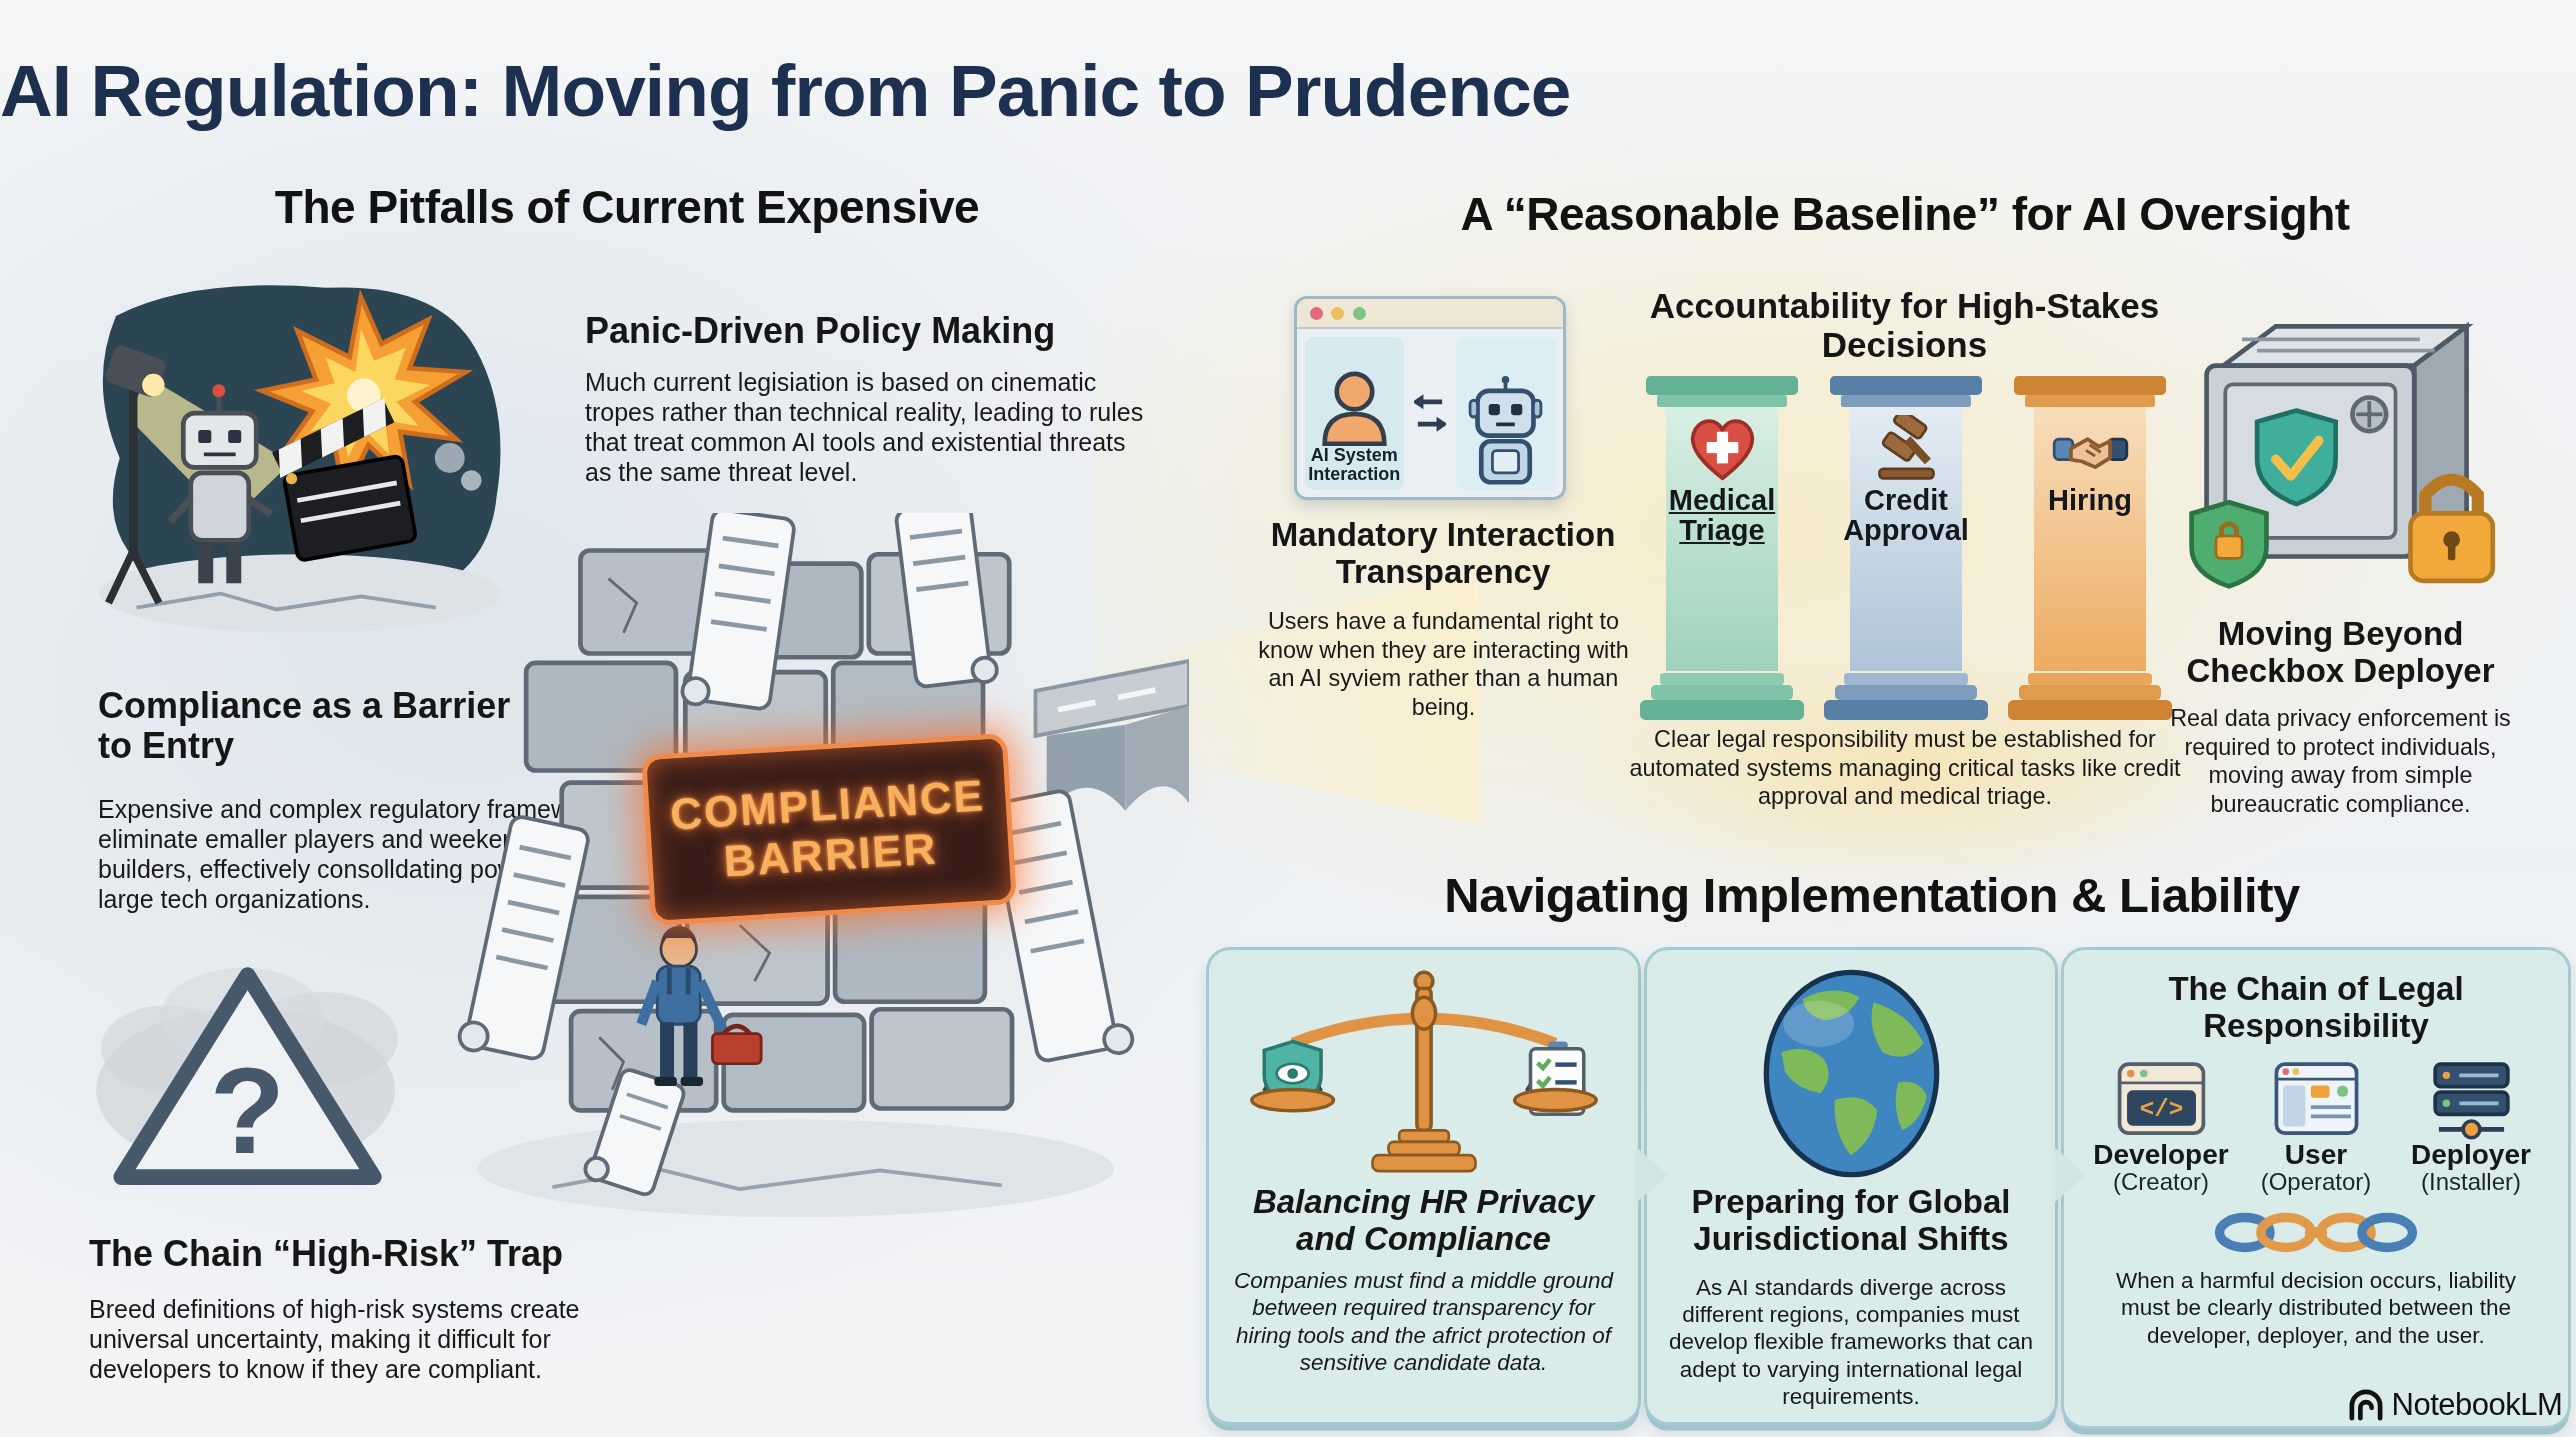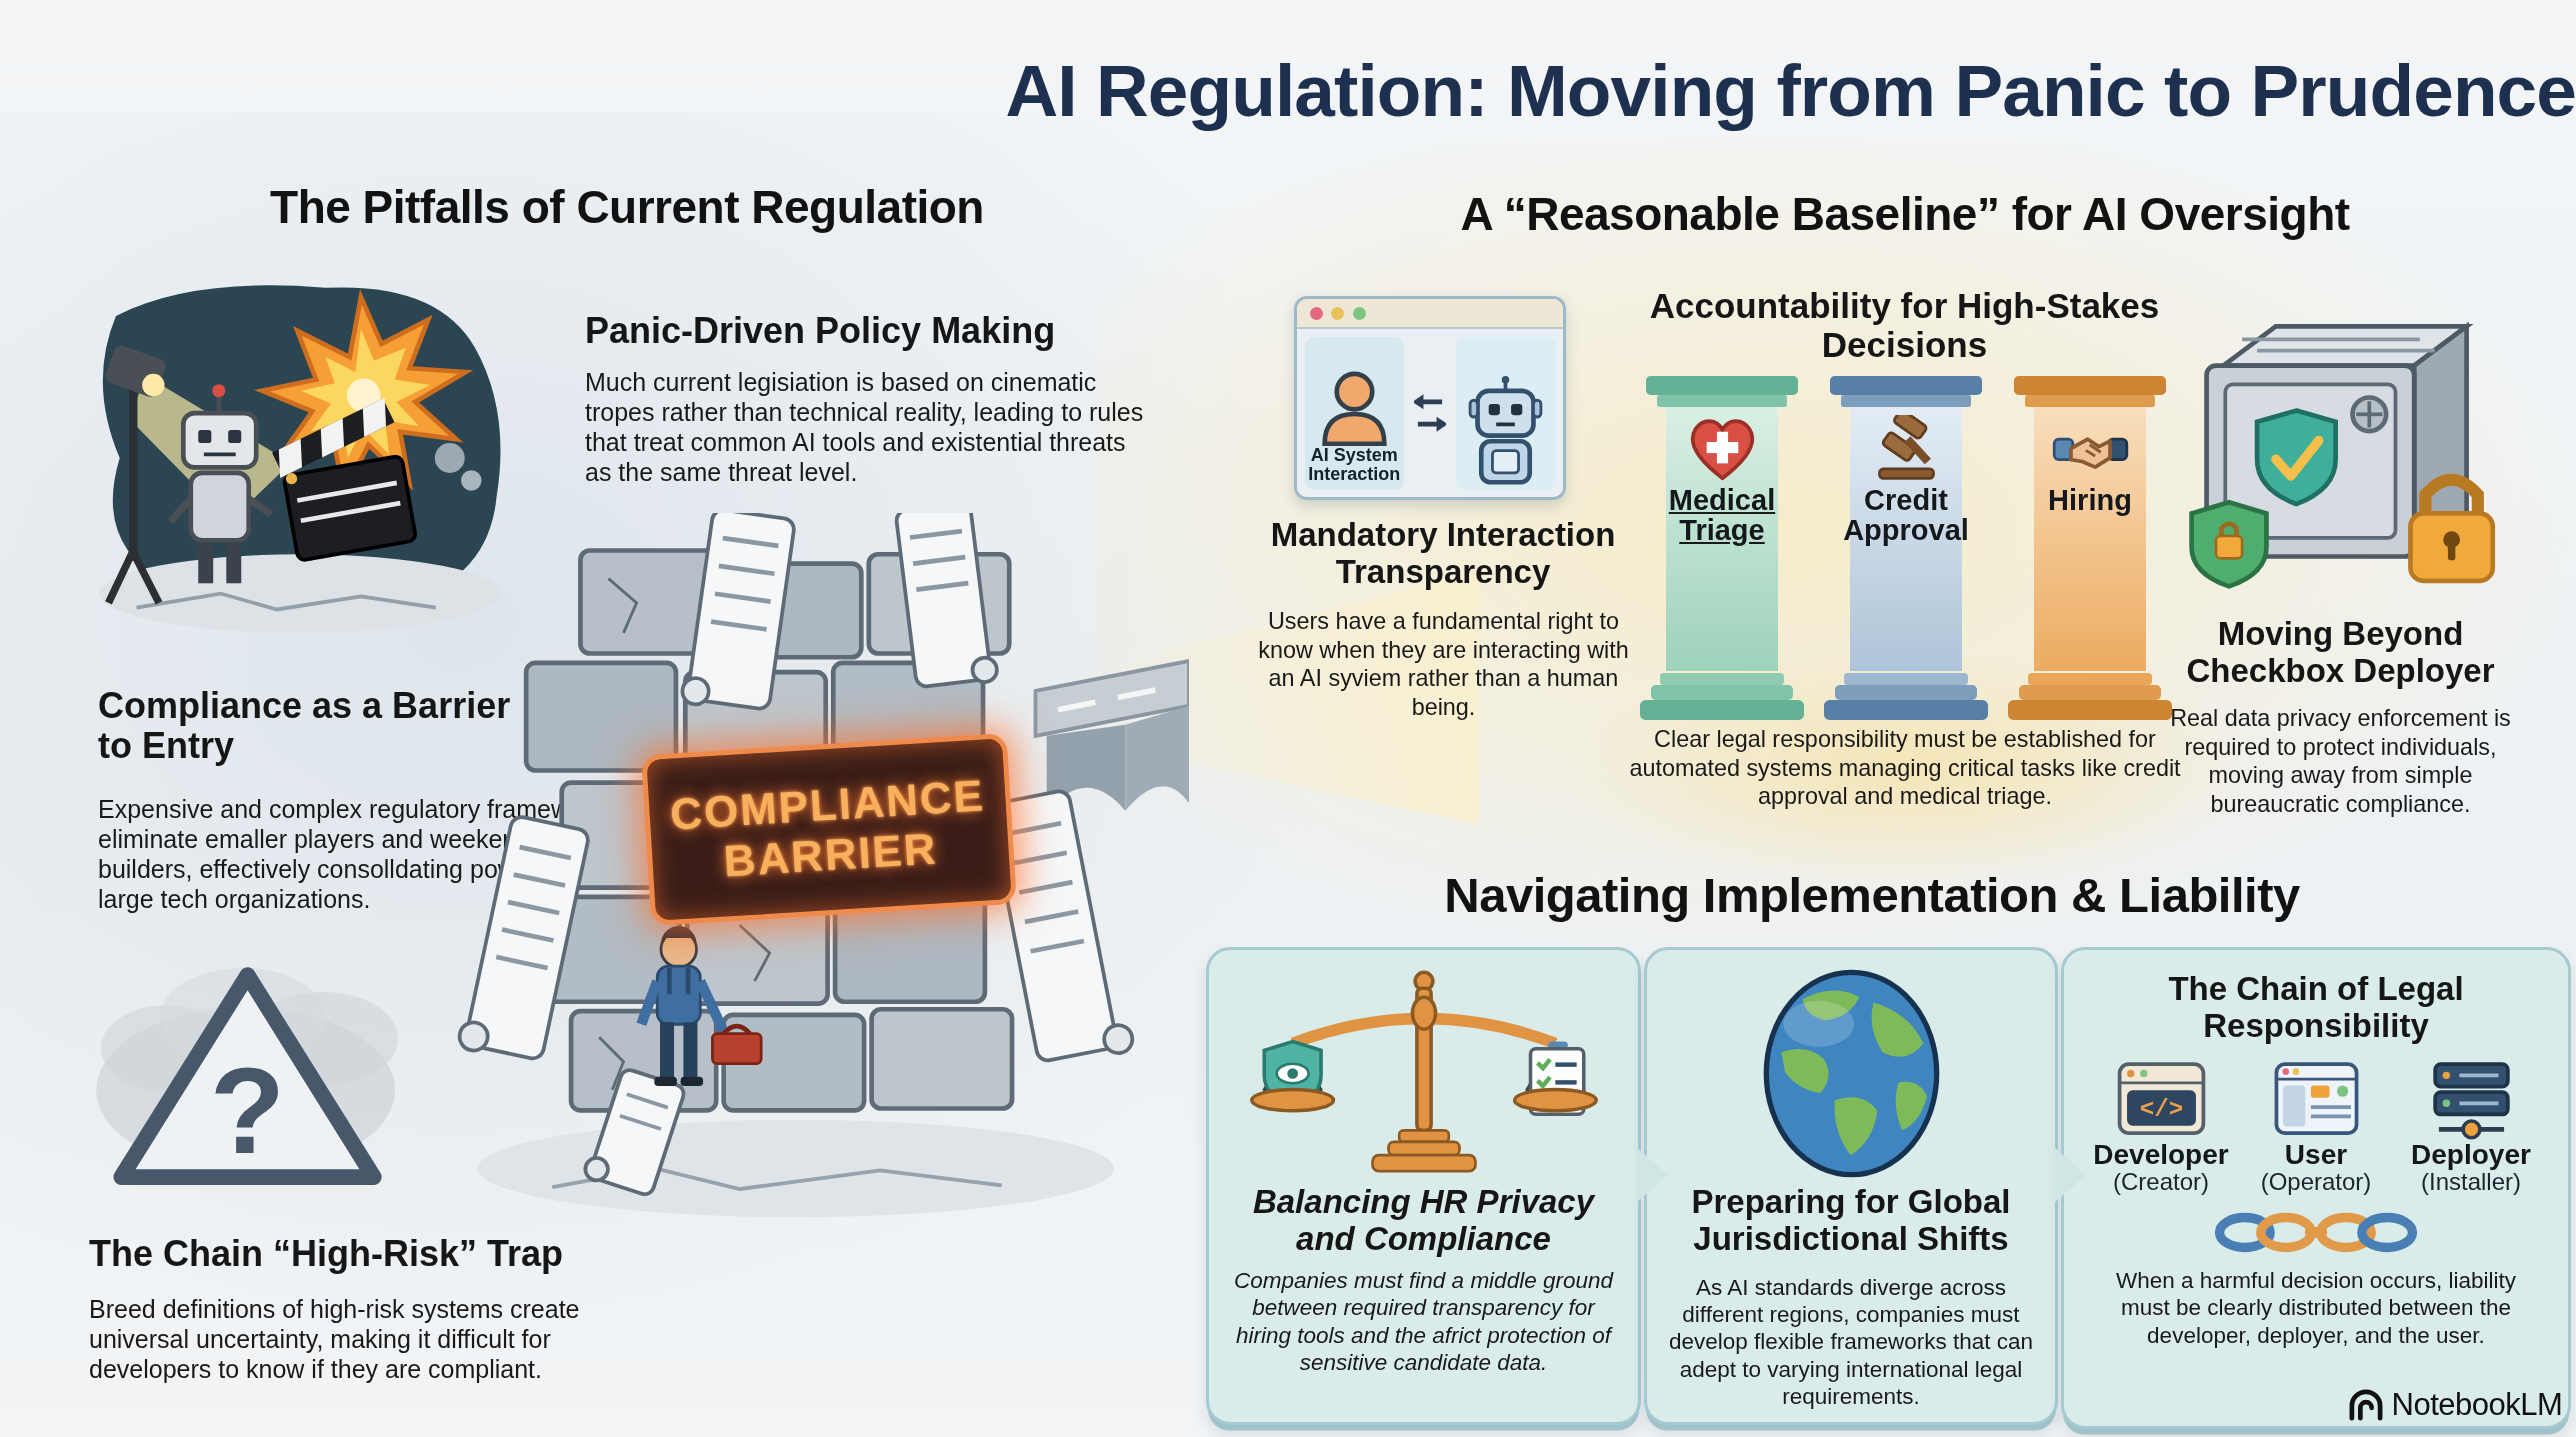--- a/index.html
+++ b/index.html
@@ -1,21 +1,21 @@
 <!DOCTYPE html>
 <html style="font-size:15px"><head>
 <meta charset="utf-8">
 <style>
   html,body{margin:0;padding:0;background:#dde1e5;}
   #canvas{position:relative;width:2576px;height:1438px;overflow:hidden;
     background:linear-gradient(180deg,#f3f5f7 0%,#eef1f3 60%,#f2f4f6 100%);
     font-family:"Liberation Sans",sans-serif;color:#1a1a1a;}
   .abs{position:absolute;}
   h1,h2,h3,p{margin:0;}
-  .h-title{font-size:73px;font-weight:700;color:#1d3050;letter-spacing:-0.9px;text-align:right;}
+  .h-title{font-size:73px;font-weight:700;color:#1d3050;letter-spacing:-0.9px;text-align:left;}
   .h-section{font-size:46px;font-weight:700;color:#121212;text-align:center;letter-spacing:-0.5px;line-height:1.08;}
   .h-card{font-size:36px;font-weight:700;color:#161616;line-height:1.1;}
   .h-card-sm{font-size:33px;font-weight:700;color:#161616;line-height:1.12;}
   .body-text{font-size:25px;line-height:1.2;color:#191919;}
   .body-sm{font-size:23.4px;line-height:1.22;color:#191919;}
   .center{text-align:center;}
   
   .wash-left{left:-140px;top:112px;width:1498px;height:1264px;
     background:radial-gradient(ellipse at 40% 40%,rgba(210,221,230,.6),rgba(210,221,230,0) 70%);}
   .wash-cream{left:1095px;top:140px;width:1481px;height:814px;
@@ -84,21 +84,21 @@
 
 <div id="canvas">
 
   <div class="abs wash-left"></div>
   <div class="abs wash-cream"></div>
   <div class="abs beam"></div>
   <div class="abs wash-cream2"></div>
 
   <h1 class="abs h-title" style="left:0;width:2576px;top:49px;">AI Regulation: Moving from Panic to Prudence</h1>
 
-  <h2 class="abs h-section" style="left:215px;width:824px;top:183px;">The Pitfalls of Current Regulation</h2>
+  <h2 class="abs h-section" style="left:215px;width:824px;top:183px;">The Pitfalls of Current Expensive</h2>
 
   <svg class="abs" style="left:80px;top:271px;z-index:2;" width="445" height="374" viewBox="0 0 475 400">
     <path d="M38 48 Q8 120 42 200 Q14 292 92 334 Q205 388 335 356 Q436 334 445 242 Q460 150 422 82 Q382 12 262 18 Q120 6 38 48 Z" fill="#2b4652"></path>
     <ellipse cx="235" cy="345" rx="215" ry="42" fill="#dde2e7"></ellipse>
     <polyline points="60,360 150,345 210,362 300,348 380,360" fill="none" stroke="#93a0ab" stroke-width="4"></polyline>
     <polygon points="70,112 225,205 160,268 52,158" fill="#f7e8a6" opacity="0.7"></polygon>
     <rect x="52" y="120" width="9" height="190" fill="#2c2f34"></rect>
     <line x1="56" y1="300" x2="30" y2="355" stroke="#2c2f34" stroke-width="8"></line>
     <line x1="56" y1="300" x2="84" y2="355" stroke="#2c2f34" stroke-width="8"></line>
     <rect x="30" y="86" width="58" height="42" rx="8" fill="#4a4f55" transform="rotate(20 59 107)"></rect>

